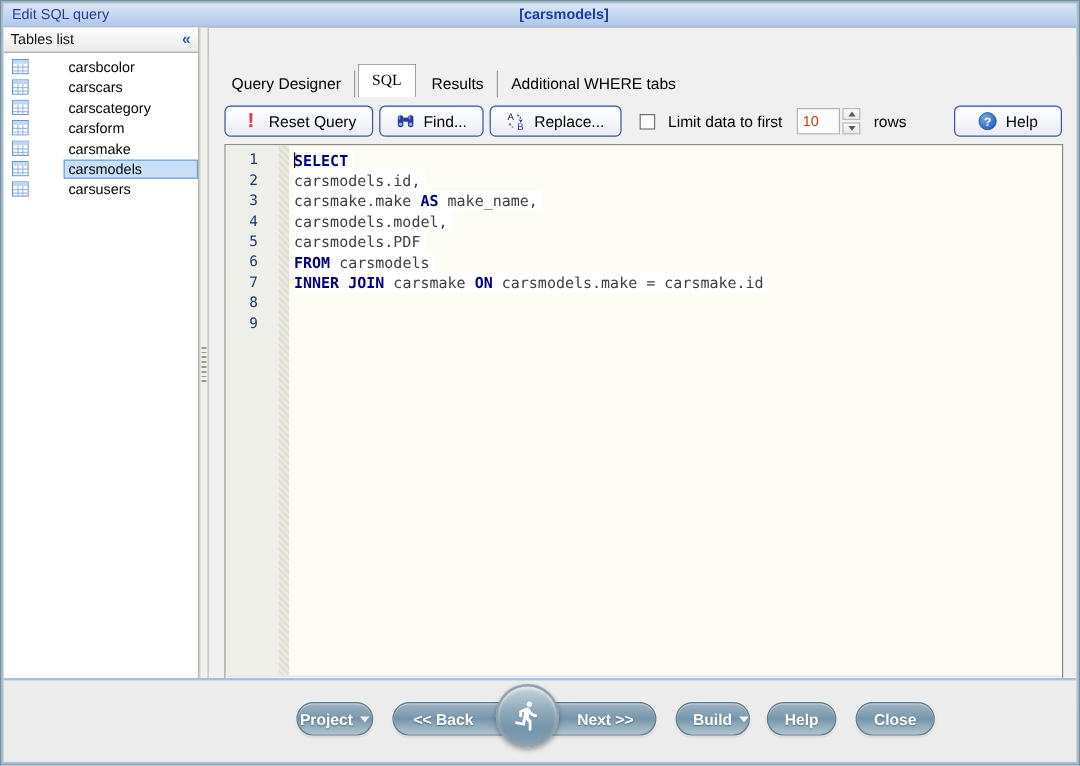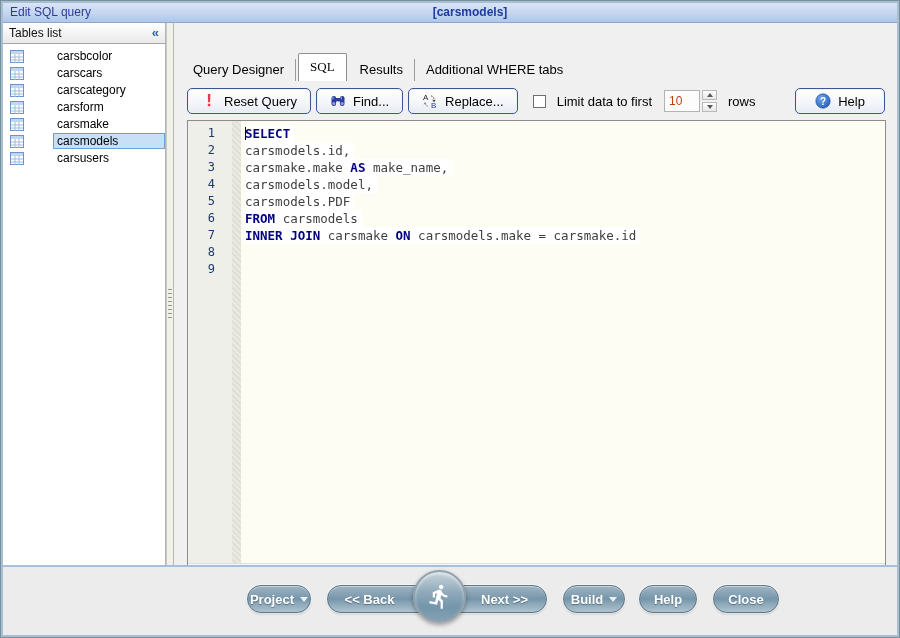--- a/index.html
+++ b/index.html
@@ -304,21 +304,21 @@
         <span>Next &gt;&gt;</span>
       </div>
     </div>
     <div class="runbtn">
       <span style="display:inline-flex;">
         <svg width="27" height="27" viewBox="0 0 24 24" fill="#FFFFFF">
           <path d="M13.49 5.48c1.1 0 2-.9 2-2s-.9-2-2-2-2 .9-2 2 .9 2 2 2zm-3.6 13.9l1-4.4 2.1 2v6h2v-7.5l-2.1-2 .6-3c1.3 1.5 3.3 2.5 5.5 2.5v-2c-1.9 0-3.5-1-4.3-2.4l-1-1.6c-.4-.6-1-1-1.7-1-.3 0-.5.1-.8.1l-5.2 2.2v4.7h2v-3.4l1.8-.7-1.6 8.1-4.9-1-.4 2 7 1.4z"></path>
         </svg>
       </span>
     </div>
-    <div class="sbtn" style="left:560px;width:62px;">
+    <div class="sbtn" style="left:560px;width:62px;justify-content:flex-end;">
       <span>Build</span>
       <span class="dd"></span>
     </div>
     <div class="sbtn" style="left:636px;width:58px;">
       <span>Help</span>
     </div>
     <div class="sbtn" style="left:710px;width:66px;">
       <span>Close</span>
     </div>
   </div>

